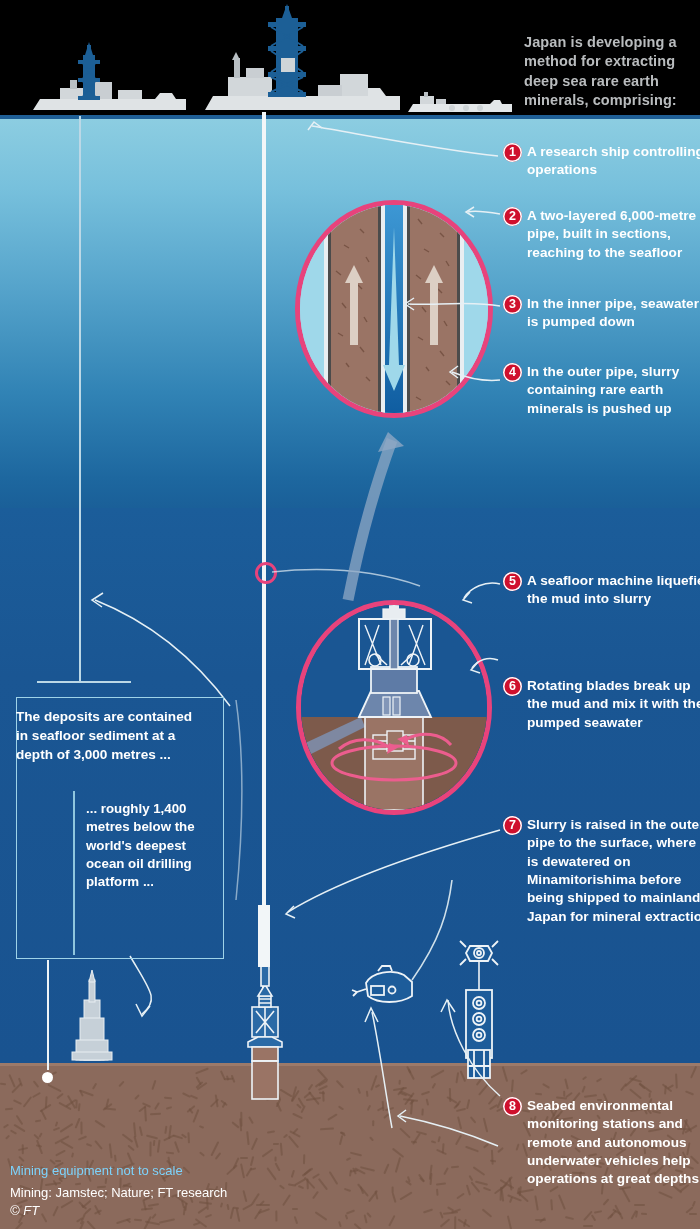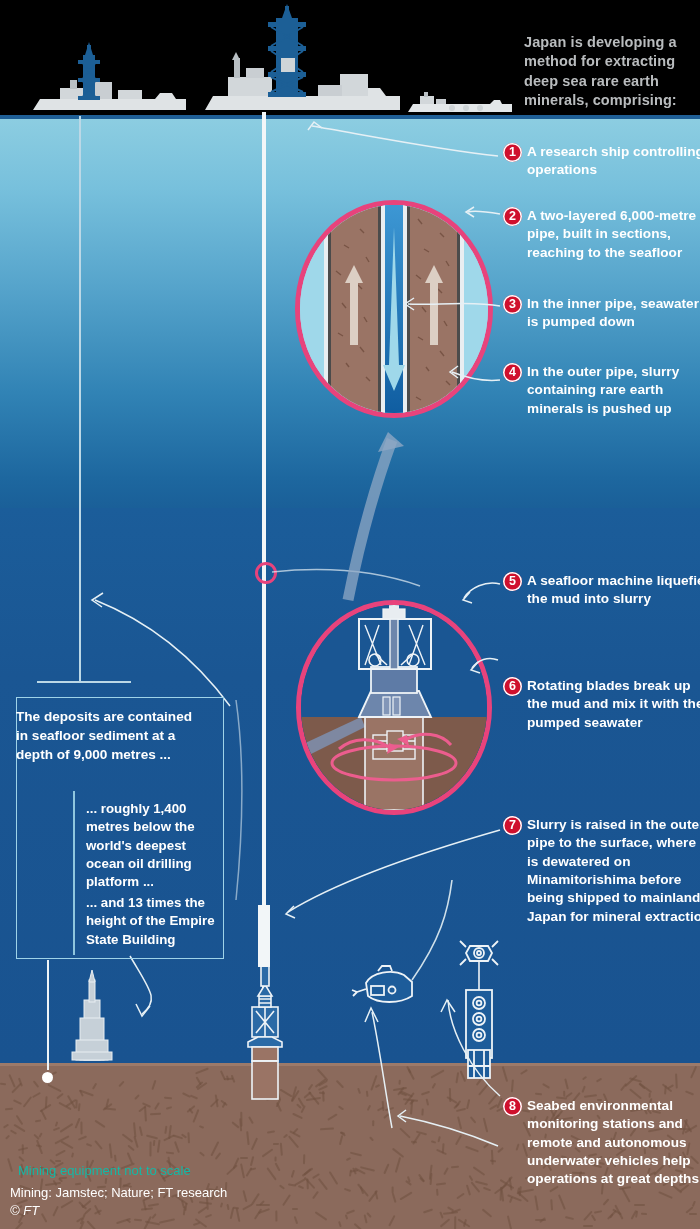--- a/index.html
+++ b/index.html
@@ -33,21 +33,21 @@
   .infobox{position:absolute;left:16px;top:697px;width:208px;height:262px;
     border:1.4px solid #9fd3e8;box-sizing:border-box;}
   .ib-a{position:absolute;left:16px;top:708px;width:186px;color:#fff;font-size:13.6px;
     font-weight:bold;line-height:1.38;}
   .ib-rule{position:absolute;left:73px;top:791px;width:1.6px;height:164px;background:#8fc6de;}
   .ib-b{position:absolute;left:86px;top:800px;width:140px;color:#fff;font-size:13.3px;
     font-weight:bold;line-height:1.38;}
   .ib-c{position:absolute;left:86px;top:894px;width:140px;color:#fff;font-size:13.3px;
     font-weight:bold;line-height:1.38;}
 
-  .foot1{position:absolute;left:18px;top:1163px;color:#14b8a6;font-size:13px;}
+  .foot1{position:absolute;left:10px;top:1163px;color:#7dd3fc;font-size:13px;}
   .foot2{position:absolute;left:10px;top:1185px;color:#fff;font-size:13px;}
   .foot3{position:absolute;left:10px;top:1203px;color:#fff;font-size:13px;font-style:italic;}
 
   
   .vline{position:absolute;background:#bcd8e6;width:2px;}
   .pipe{position:absolute;left:262px;top:112px;width:4px;height:900px;background:#f2f6f8;}
   .tick{position:absolute;background:#bcd8e6;height:1.6px;}
   .dot{position:absolute;width:11px;height:11px;border-radius:50%;background:#fff;}
   .smallring{position:absolute;left:255px;top:562px;width:22px;height:22px;border-radius:50%;
     border:3.5px solid #e8437c;box-sizing:border-box;}
@@ -850,22 +850,21 @@
   <div class="note" style="left:527px;top:816px;">
     <span class="badge">7</span>
     <span class="txt">Slurry is raised in the outer pipe to the surface, where it is dewatered on Minamitorishima before being shipped to mainland Japan for mineral extraction</span>
   </div>
   <div class="note" style="left:527px;top:1097px;">
     <span class="badge">8</span>
     <span class="txt">Seabed environmental monitoring stations and remote and autonomous underwater vehicles help operations at great depths</span>
   </div>
 
   <div class="infobox"></div>
-  <div class="ib-a">The deposits are contained in seafloor sediment at a depth of 9,000 metres ...</div>
+  <div class="ib-a">The deposits are contained in seafloor sediment at a depth of 3,000 metres ...</div>
   <div class="ib-rule"></div>
   <div class="ib-b">... roughly 1,400 metres below the world's deepest ocean oil drilling platform ...</div>
-  <div class="ib-c">... and 13 times the height of the Empire State Building</div>
 
   <div class="foot1">Mining equipment not to scale</div>
   <div class="foot2">Mining: Jamstec; Nature; FT research</div>
   <div class="foot3">© FT</div>
 
 </div>
 
 </body></html>

